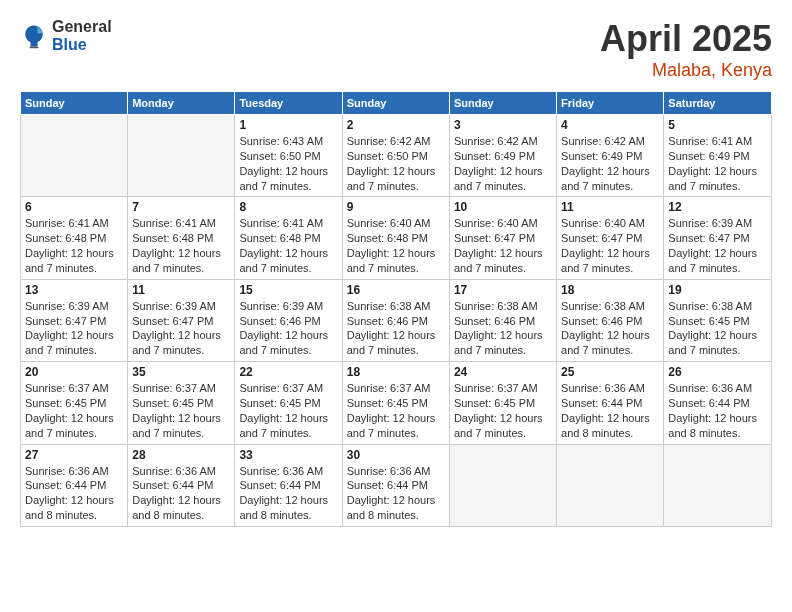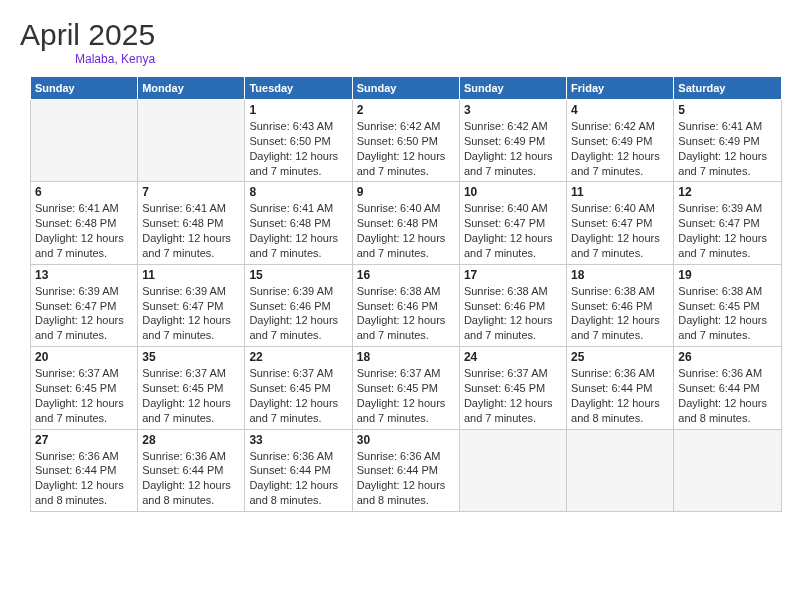--- a/index.html
+++ b/index.html
@@ -34,34 +34,33 @@
     .logo-general { color: #333; }
     .logo-blue { color: #1a5fa8; }
     .logo-icon {
       width: 28px;
       height: 28px;
     }
     .title-block {
       text-align: right;
     }
     .month-title {
-      font-size: 30px;
-      font-weight: normal;
+      font-size: 36px;
+      font-weight: bold;
       color: #333;
     }
     .location {
-      font-size: 12px;
-      color: #6d28d9;
+      font-size: 18px;
+      color: #c2410c;
       text-align: right;
     }
     .calendar {
       width: 100%;
       border-collapse: collapse;
       font-size: 10px;
-      margin-left: 10px;
     }
     .calendar thead tr th {
       background: #2a6db5;
       color: #fff;
       padding: 5px 4px;
       text-align: left;
       font-size: 11px;
       font-weight: bold;
       border: 1px solid #fff;
     }
@@ -87,20 +86,31 @@
       color: #333;
       font-size: 11px;
       line-height: 1.35;
     }
   </style>
 </head>
 <body>
 
 <div class="page">
   <div class="header">
+    <div class="logo">
+      <svg class="logo-icon" viewBox="0 0 32 32" xmlns="http://www.w3.org/2000/svg">
+        <path d="M16 4 C10 4 6 9 6 14 C6 18 8 21 12 23 L12 28 L20 28 L20 23 C24 21 26 18 26 14 C26 9 22 4 16 4Z" fill="#1a5fa8"></path>
+        <path d="M18 4.5 C22 6 25 9 26 13 L20 13 L20 7Z" fill="#5ba3e0"></path>
+        <rect x="11" y="28" width="10" height="2" fill="#555"></rect>
+      </svg>
+      <div>
+        <span class="logo-text logo-general">General</span><br>
+        <span class="logo-text logo-blue">Blue</span>
+      </div>
+    </div>
     <div class="title-block">
       <div class="month-title">April 2025</div>
       <div class="location">Malaba, Kenya</div>
     </div>
   </div>
 
   <table class="calendar">
     <thead>
       <tr>
       <th>Sunday</th>

